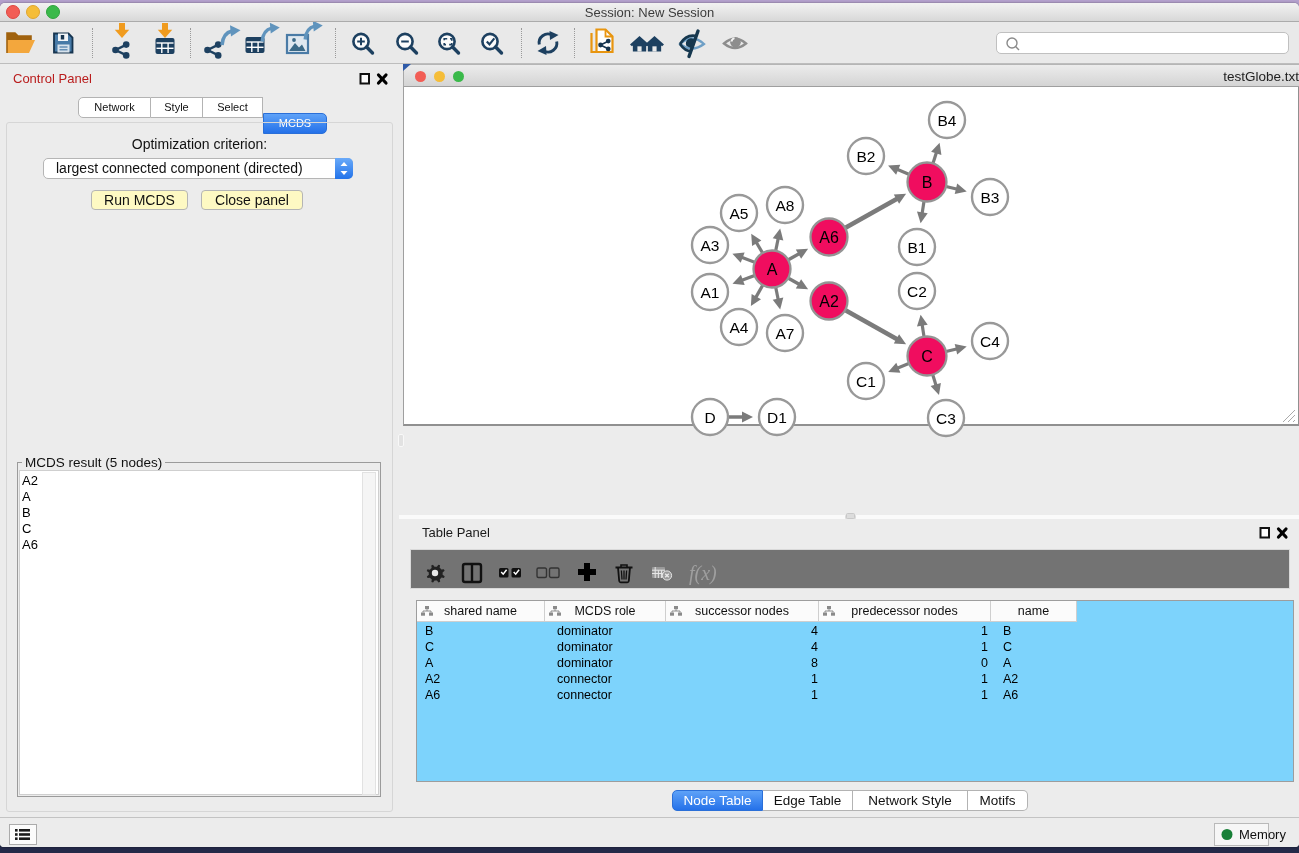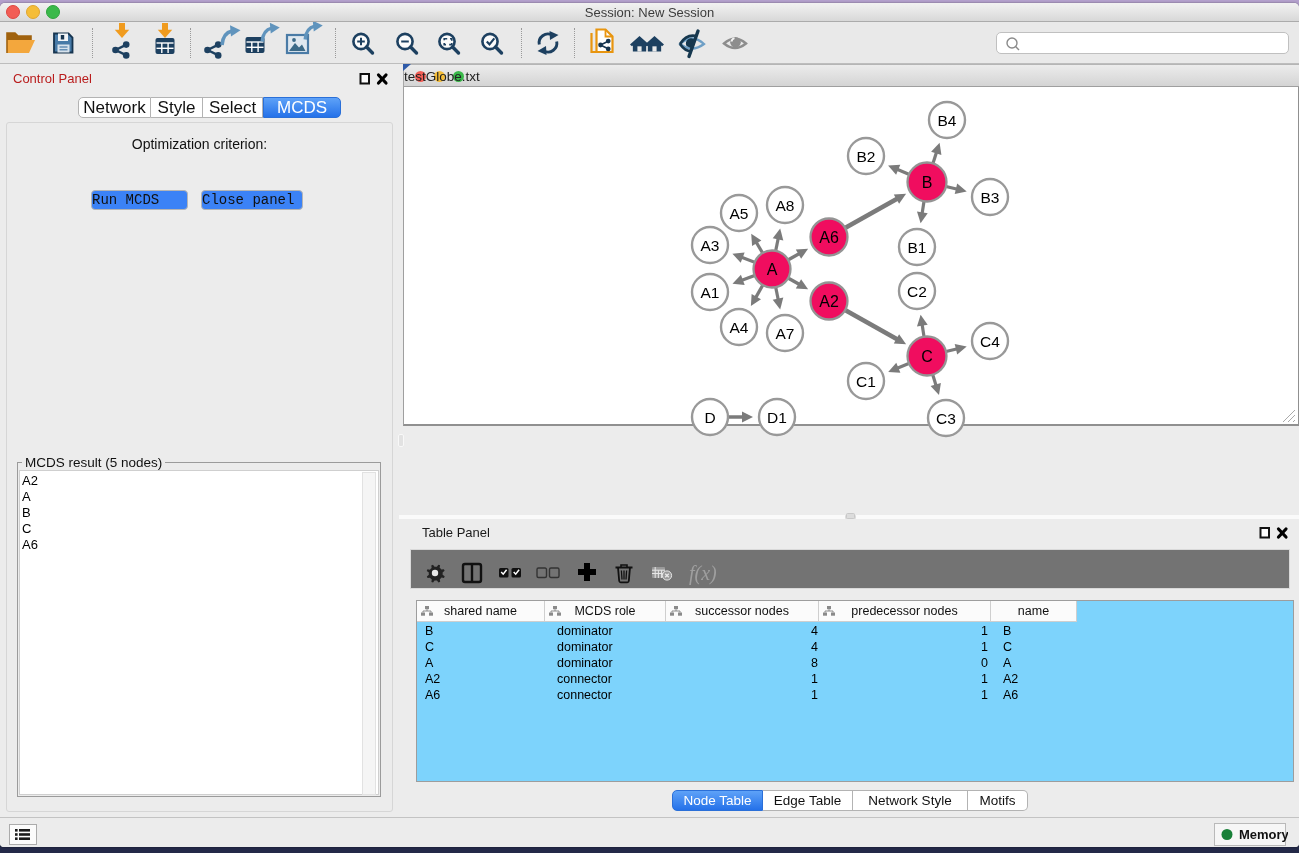--- a/index.html
+++ b/index.html
@@ -8,49 +8,49 @@
   #app { position:absolute; left:0; top:3px; width:1299px; height:844px; background:#ececec; border-radius:5px 5px 4px 4px; box-shadow:0 0 2px rgba(0,0,0,.5); }
   #titlebar { position:absolute; left:0; top:0; width:1299px; height:19px; background:linear-gradient(#f2f2f2,#d8d8d8); border-bottom:1px solid #ababab; border-radius:5px 5px 0 0; }
   .light { position:absolute; top:1.5px; width:14px; height:14px; border-radius:50%; }
   #titletext { position:absolute; top:2px; left:0; width:100%; text-align:center; font-size:13px; color:#3c3c3c; }
   #toolbar { position:absolute; left:0; top:19px; width:1299px; height:42px; background:#e9e9e9; border-bottom:1px solid #bdbdbd; }
   .tsep { position:absolute; top:6px; height:30px; width:0; border-left:1px dotted #9a9a9a; }
   #searchbox { position:absolute; left:996px; top:10px; width:293px; height:22px; background:#fff; border:1px solid #c0c0c0; border-radius:5px; }
   #main { position:absolute; left:0; top:61px; width:1299px; height:753px; background:#ececec; }
   
   #cp-title { position:absolute; left:13px; top:7px; font-size:13px; color:#b91c1c; }
-  .seg { position:absolute; top:33px; height:21px; border:1px solid #b3b3b3; background:#fff; font-size:17px; color:#111; text-align:center; line-height:19px; }
+  .seg { position:absolute; top:33px; height:21px; border:1px solid #b3b3b3; background:#fff; font-size:11px; color:#111; text-align:center; line-height:19px; }
   .segsel { background:linear-gradient(#5ea2f8,#2471e9); color:#fff; border-color:#2a6fd8; }
   #cp-inner { position:absolute; left:6px; top:58px; width:387px; height:690px; border:1px solid #d6d6d6; border-radius:3px; }
   #optlabel { position:absolute; left:0; top:72px; width:399px; text-align:center; font-size:14px; color:#111; }
   #combo { position:absolute; left:43px; top:94px; width:310px; height:21px; background:#fff; border:1px solid #b5b5b5; border-radius:5px; font-size:14px; color:#111; line-height:19px; padding-left:12px; }
   #combo-step { position:absolute; right:-1px; top:-1px; width:18px; height:21px; background:linear-gradient(#6aaaf9,#2273ea); border-radius:0 5px 5px 0; }
-  .btn { position:absolute; top:126px; height:20px; background:#3b82f6; border:1px solid #b5b5b5; border-radius:4px; font-size:14px; color:#111; text-align:left; line-height:18px;font-family:Liberation Mono, monospace; }
+  .btn { position:absolute; top:126px; height:20px; background:#fef9c3; border:1px solid #b5b5b5; border-radius:4px; font-size:14px; color:#111; text-align:center; line-height:18px; }
   #fieldset { position:absolute; left:17px; top:398px; width:364px; height:335px; border:1px solid #9b9b9b; }
   #fieldlegend { position:absolute; left:4px; top:-8px; background:#ececec; padding:0 3px; font-size:13.5px; color:#111; }
   #mcdslist { position:absolute; left:1px; top:7px; width:360px; height:325px; background:#fff; border:1px solid #cfcfcf; font-size:13px; color:#000; line-height:16px; padding:2px 0 0 2px; }
   #mcdsscroll { position:absolute; right:2px; top:1px; width:14px; height:323px; background:#f5f5f5; border:1px solid #e2e2e2; }
   
   #netframe { position:absolute; left:403px; top:0px; width:896px; height:450px; }
   #net-titlebar { position:absolute; left:0; top:0; width:896px; height:23px; background:linear-gradient(#ececec,#d4d4d4); border-left:1px solid #a8a8a8; border-top:1px solid #b5b5b5; border-bottom:1px solid #9f9f9f; }
   .nlight { position:absolute; top:6px; width:11px; height:11px; border-radius:50%; }
-  #net-title { position:absolute; top:4px; left:0; width:100%; text-align:left; font-size:13.5px; color:#222; }
+  #net-title { position:absolute; top:4px; left:0; width:100%; text-align:right; font-size:13.5px; color:#222; }
   #net-content { position:absolute; left:0; top:23px; width:896px; height:339px; background:#fff; border-left:1px solid #9f9f9f; border-right:1.5px solid #909090; border-bottom:2px solid #909090; }
   
   #tablepanel { position:absolute; left:399px; top:449px; width:900px; height:304px; }
   #tp-title { position:absolute; left:23px; top:12px; font-size:13px; color:#1a1a1a; }
   #tp-toolbar { position:absolute; left:11px; top:36px; width:880px; height:40px; background:#737373; border:1px solid #d9d9d9; }
   #tp-table { position:absolute; left:17px; top:87px; width:878px; height:182px; background:#7dd3fc; border:1px solid #9d9d9d; }
   .th { position:absolute; top:0; height:21px; background:#fbfbfb; border-right:1px solid #cfcfcf; border-bottom:1px solid #cfcfcf; font-size:12.5px; color:#111; text-align:center; line-height:20px; }
   .td { position:absolute; font-size:12.5px; color:#000; height:16px; line-height:16px; }
   .seg2 { position:absolute; top:277px; height:21px; border:1px solid #b3b3b3; background:#fff; font-size:13.5px; color:#111; text-align:center; line-height:19px; }
   
   #statusbar { position:absolute; left:0; top:814px; width:1299px; height:30px; border-top:1px solid #c3c3c3; background:#ececec; border-radius:0 0 4px 4px; }
   #listbtn { position:absolute; left:9px; top:6px; width:28px; height:21px; background:#fbfbfb; border:1px solid #ababab; }
-  #membtn { position:absolute; left:1214px; top:5px; width:72px; height:23px; background:#f6f6f6; border:1px solid #b9b9b9; font-size:13px; color:#111;font-weight:bold; }
+  #membtn { position:absolute; left:1214px; top:5px; width:55px; height:23px; background:#f6f6f6; border:1px solid #b9b9b9; font-size:13px; color:#111; }
 </style>
 </head>
 <body>
 <div id="app">
   <div id="titlebar">
     <div class="light" style="left:6px;background:#f25d55;border:0.5px solid #dd4741;"></div>
     <div class="light" style="left:26px;background:#f5bd38;border:0.5px solid #e0a52f;"></div>
     <div class="light" style="left:46px;background:#3ab94a;border:0.5px solid #2fa33d;"></div>
     <div id="titletext">Session: New Session</div>
   </div>
@@ -205,23 +205,29 @@
     <svg width="32" height="16" style="position:absolute;left:358px;top:8px">
         <rect x="2.5" y="2" width="8.5" height="9.5" fill="#fdfdfd" stroke="#111" stroke-width="2"></rect>
         <g stroke="#000" stroke-width="3.2" stroke-linecap="round">
           <line x1="20.5" y1="3" x2="28" y2="11"></line>
           <line x1="28" y1="3" x2="20.5" y2="11"></line>
         </g>
       </svg>
     <div class="seg" style="left:78px;width:73px;border-radius:5px 0 0 5px;">Network</div>
     <div class="seg" style="left:151px;width:52px;border-left:none;">Style</div>
     <div class="seg" style="left:203px;width:60px;border-left:none;">Select</div>
-    <div class="seg segsel" style="left:263px;width:78px;border-radius:0 5px 5px 0;">MCDS</div>
+    <div class="seg segsel" style="left:263px;width:64px;border-radius:0 5px 5px 0;margin-top:16px;">MCDS</div>
     <div id="cp-inner"></div>
     <div id="optlabel">Optimization criterion:</div>
+    <div id="combo">largest connected component (directed)
+      <div id="combo-step"><svg width="18" height="21">
+            <path d="M9 4 L12.5 8 L5.5 8 Z" fill="#fff"></path>
+            <path d="M9 17 L12.5 13 L5.5 13 Z" fill="#fff"></path>
+          </svg></div>
+    </div>
     <div class="btn" style="left:91px;width:97px;">Run MCDS</div>
     <div class="btn" style="left:201px;width:102px;">Close panel</div>
     <div id="fieldset">
       <div id="fieldlegend">MCDS result (5 nodes)</div>
       <div id="mcdslist">A2<br>A<br>B<br>C<br>A6
         <div id="mcdsscroll"></div>
       </div>
     </div>
     <div id="netframe">
       <div id="net-titlebar">

